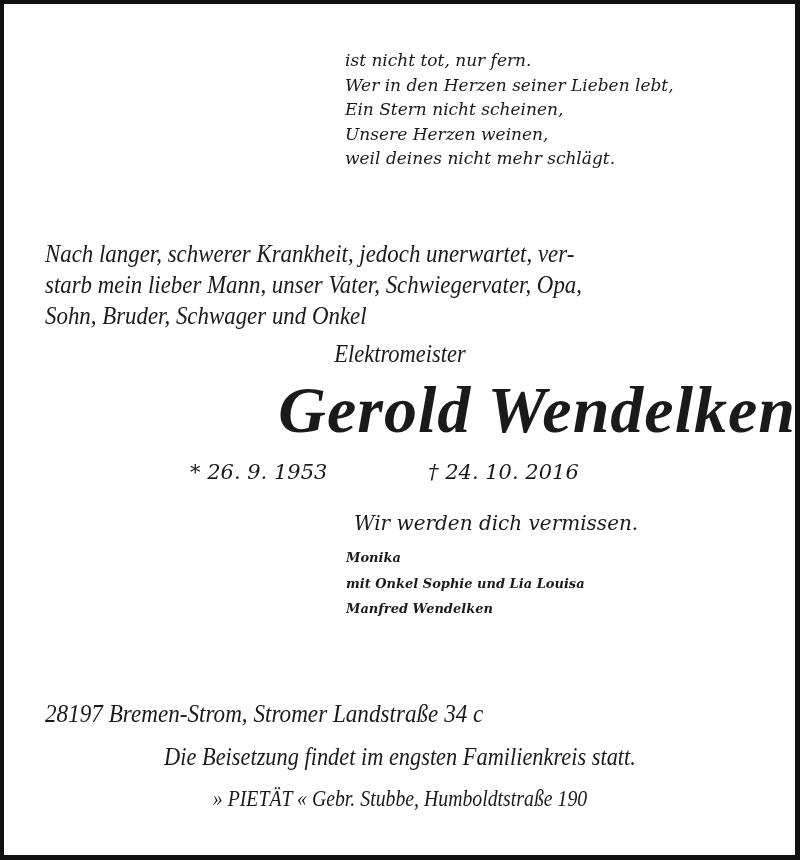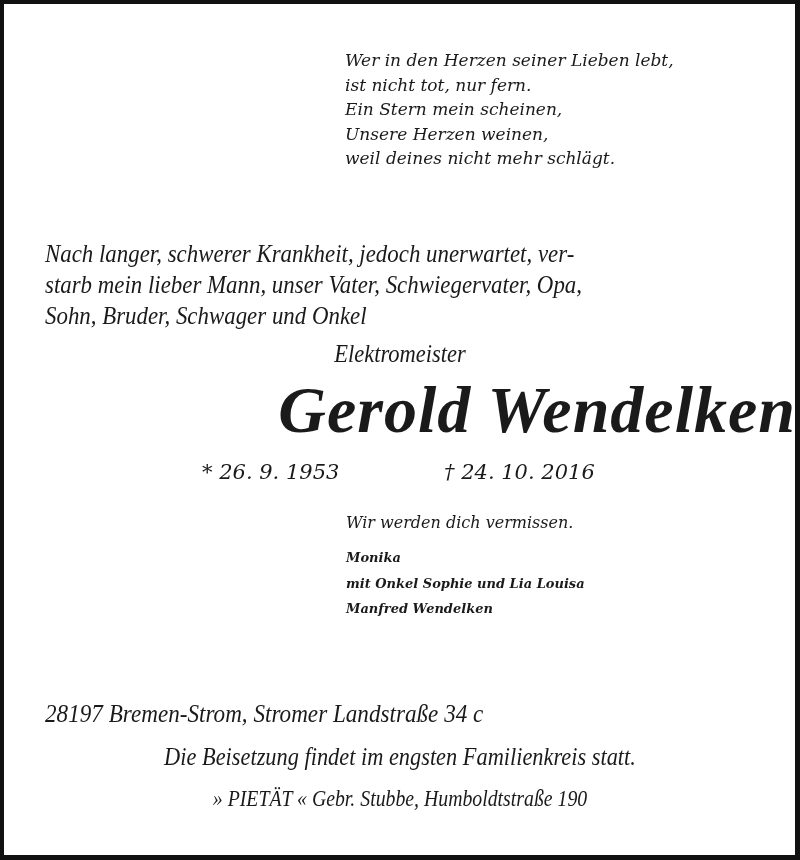--- a/index.html
+++ b/index.html
@@ -32,23 +32,23 @@
       font-family: "Liberation Serif", serif;
       font-size: 25px; line-height: 30px;
       transform: scaleX(0.9); transform-origin: center top;
     }
     .name {
       left: 0; width: 792px; top: 366px; text-align: right;
       font-family: "Liberation Serif", serif;
       font-weight: bold; font-size: 66px; line-height: 80px;
       letter-spacing: 1px;
     }
-    .born { left: 198px; top: 454px; font-size: 21px; line-height: 28px; }
-    .died { left: 424px; top: 454px; font-size: 21px; line-height: 28px; margin-left: 16px; }
-    .miss { left: 342px; top: 505px; font-size: 16px; line-height: 28px; }
+    .born { left: 186px; top: 454px; font-size: 21px; line-height: 28px; }
+    .died { left: 424px; top: 454px; font-size: 21px; line-height: 28px; }
+    .miss { left: 350px; top: 505px; font-size: 20px; line-height: 28px; }
     .family {
       left: 342px; top: 541px;
       font-weight: bold; font-size: 13px; line-height: 25.6px;
     }
     .family div { height: 25.6px; }
     .address {
       left: 41px; top: 694px;
       font-family: "Liberation Serif", serif;
       font-size: 26px; line-height: 32px;
       transform: scaleX(0.89); transform-origin: left top;
@@ -65,23 +65,23 @@
       font-size: 23px; line-height: 30px;
       transform: scaleX(0.86); transform-origin: center top;
     }
   </style>
 </head>
 <body>
 
 <div class="notice">
 
   <div class="abs poem">
+    <div>ist nicht tot, nur fern.</div>
     <div>Wer in den Herzen seiner Lieben lebt,</div>
-    <div>ist nicht tot, nur fern.</div>
-    <div>Ein Stern mein scheinen,</div>
+    <div>Ein Stern nicht scheinen,</div>
     <div>Unsere Herzen weinen,</div>
     <div>weil deines nicht mehr schlägt.</div>
   </div>
 
   <div class="abs intro">
     <div>Nach langer, schwerer Krankheit, jedoch unerwartet, ver-</div>
     <div>starb mein lieber Mann, unser Vater, Schwiegervater, Opa,</div>
     <div>Sohn, Bruder, Schwager und Onkel</div>
   </div>
 

